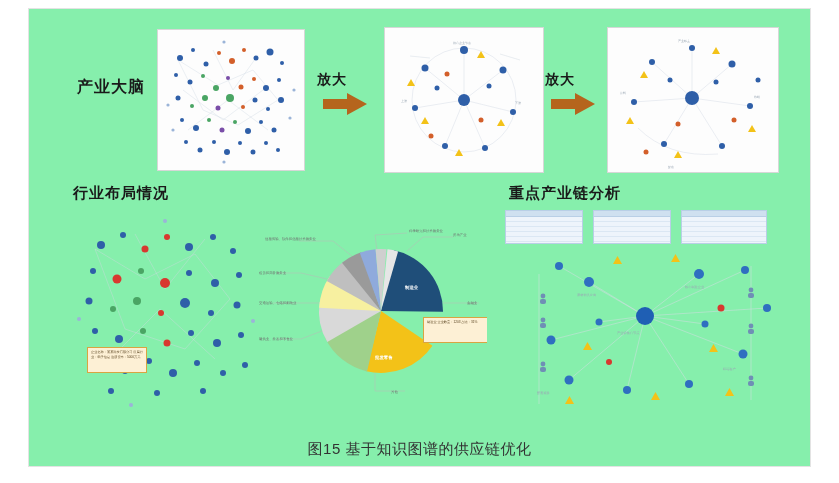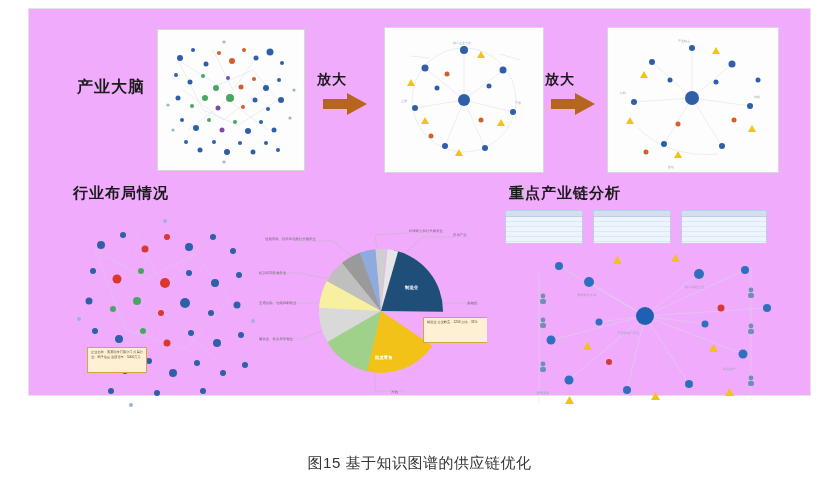--- a/index.html
+++ b/index.html
@@ -12,29 +12,29 @@
     height: 483px;
     font-family: "Liberation Sans", sans-serif;
     position: relative;
     overflow: hidden;
   }
   .figure-wrap {
     position: absolute;
     left: 28px;
     top: 8px;
     width: 783px;
-    height: 388px;
-    background: #f0abfc;
+    height: 459px;
+    background: #86efac;
     border: 1px solid #e3e3e3;
     box-sizing: border-box;
   }
   .caption {
     position: absolute;
     left: 0;
-    top: 454px;
+    top: 440px;
     width: 839px;
     text-align: center;
     font-size: 15px;
     color: #333333;
     letter-spacing: 0.5px;
   }
   
   .top-label {
     position: absolute;
     left: 48px;

